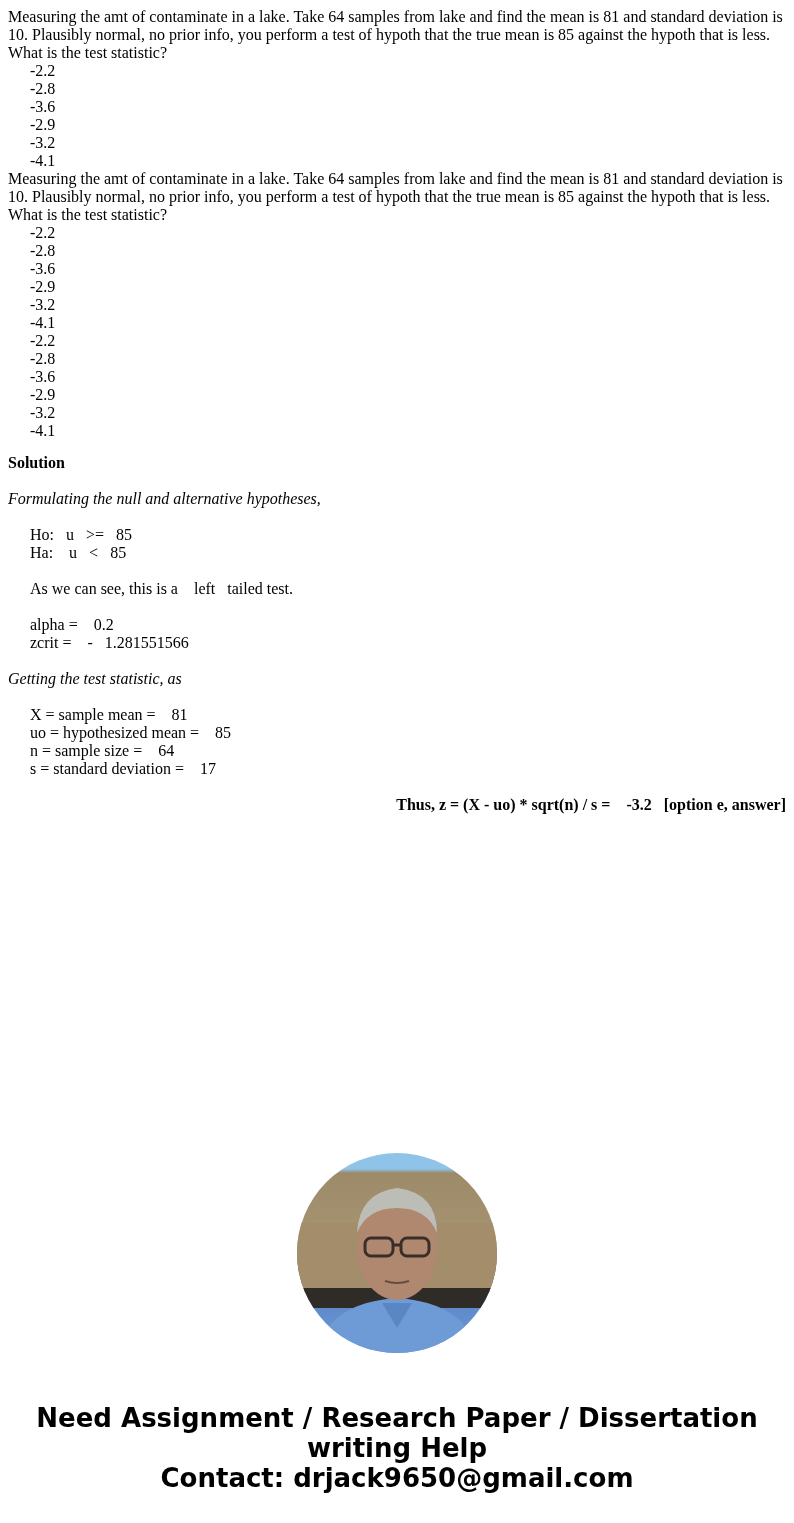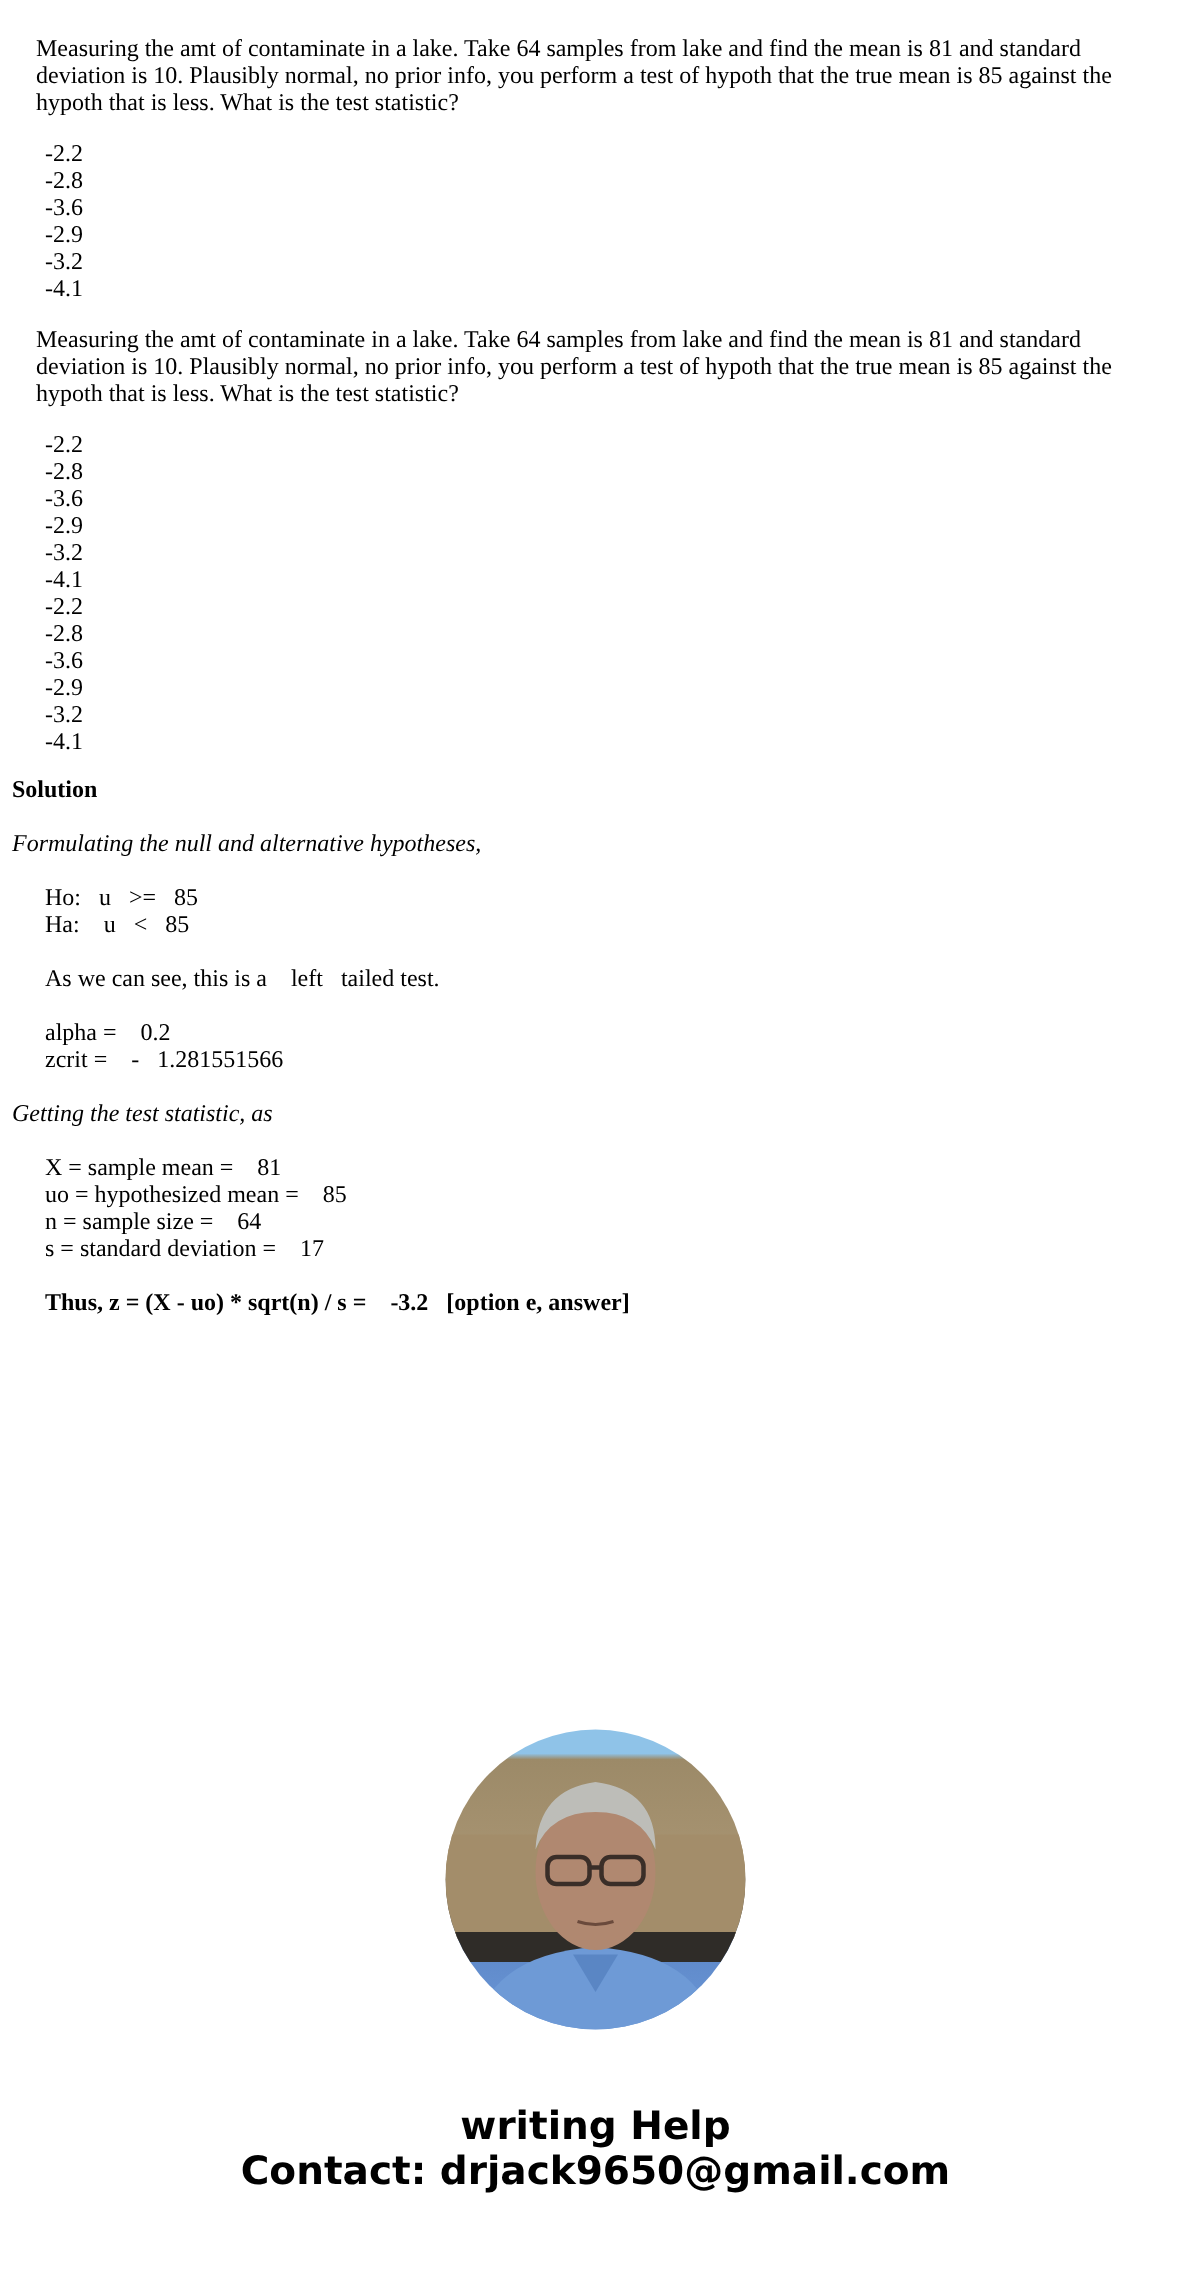--- a/index.html
+++ b/index.html
@@ -1,26 +1,26 @@
 <!DOCTYPE html>
 <html><head>
 <meta charset="utf-8">
 <style>
   html, body { margin: 0; padding: 0; background: #ffffff; }
   body {
     width: 794px; height: 1523px; position: relative; overflow: hidden;
     font-family: "Liberation Serif", serif; font-size: 16px; color: #000;
   }
   .content { position: absolute; left: 8px; top: 8px; width: 778px; line-height: 18px; }
-  .para { margin: 16px; }
+  .para { margin: 0; }
   .line { display: block; white-space: pre; margin-left: 22px; }
   .solution-title { font-size: 16px; font-weight: bold; margin: 12px 0 16px 0; line-height: 22px; }
   .sol p { margin: 0 0 18px 0; font-style: italic; }
   .sol .block { margin: 0 0 18px 0; }
-  .bold { font-weight: bold; }
+  .bold { font-weight: bold; text-align: right; }
   .avatar {
     position: absolute; left: 297px; top: 1153px; width: 200px; height: 200px;
     border-radius: 50%; overflow: hidden;
     background: linear-gradient(180deg, #8fc3e8 0%, #8fc3e8 8%, #9c8a68 10%, #a89472 45%, #3a3630 62%, #5e88c8 72%, #6b98d8 100%);
   }
   .promo {
     position: absolute; left: 0; top: 1403px; width: 794px; text-align: center;
     font-family: "DejaVu Sans", sans-serif; font-weight: bold; font-size: 26px; line-height: 30px;
   }
 </style>
@@ -89,15 +89,16 @@
     <ellipse cx="100" cy="95" rx="40" ry="52" fill="#b08870"></ellipse>
     <path d="M60 80 Q62 40 100 35 Q140 40 140 80 Q130 55 100 55 Q70 55 60 80 Z" fill="#bdbdb8"></path>
     <rect x="68" y="85" width="28" height="18" rx="6" fill="none" stroke="#3a2e28" stroke-width="3"></rect>
     <rect x="104" y="85" width="28" height="18" rx="6" fill="none" stroke="#3a2e28" stroke-width="3"></rect>
     <line x1="96" y1="92" x2="104" y2="92" stroke="#3a2e28" stroke-width="3"></line>
     <path d="M88 128 Q100 132 112 128" stroke="#6a4a3c" stroke-width="2" fill="none"></path>
   </svg>
 </div>
 
 <div class="promo">
+  <div>Need Assignment / Research Paper / Dissertation</div>
   <div>writing Help</div>
   <div>Contact: drjack9650@gmail.com</div>
 </div>
 
 </body></html>

